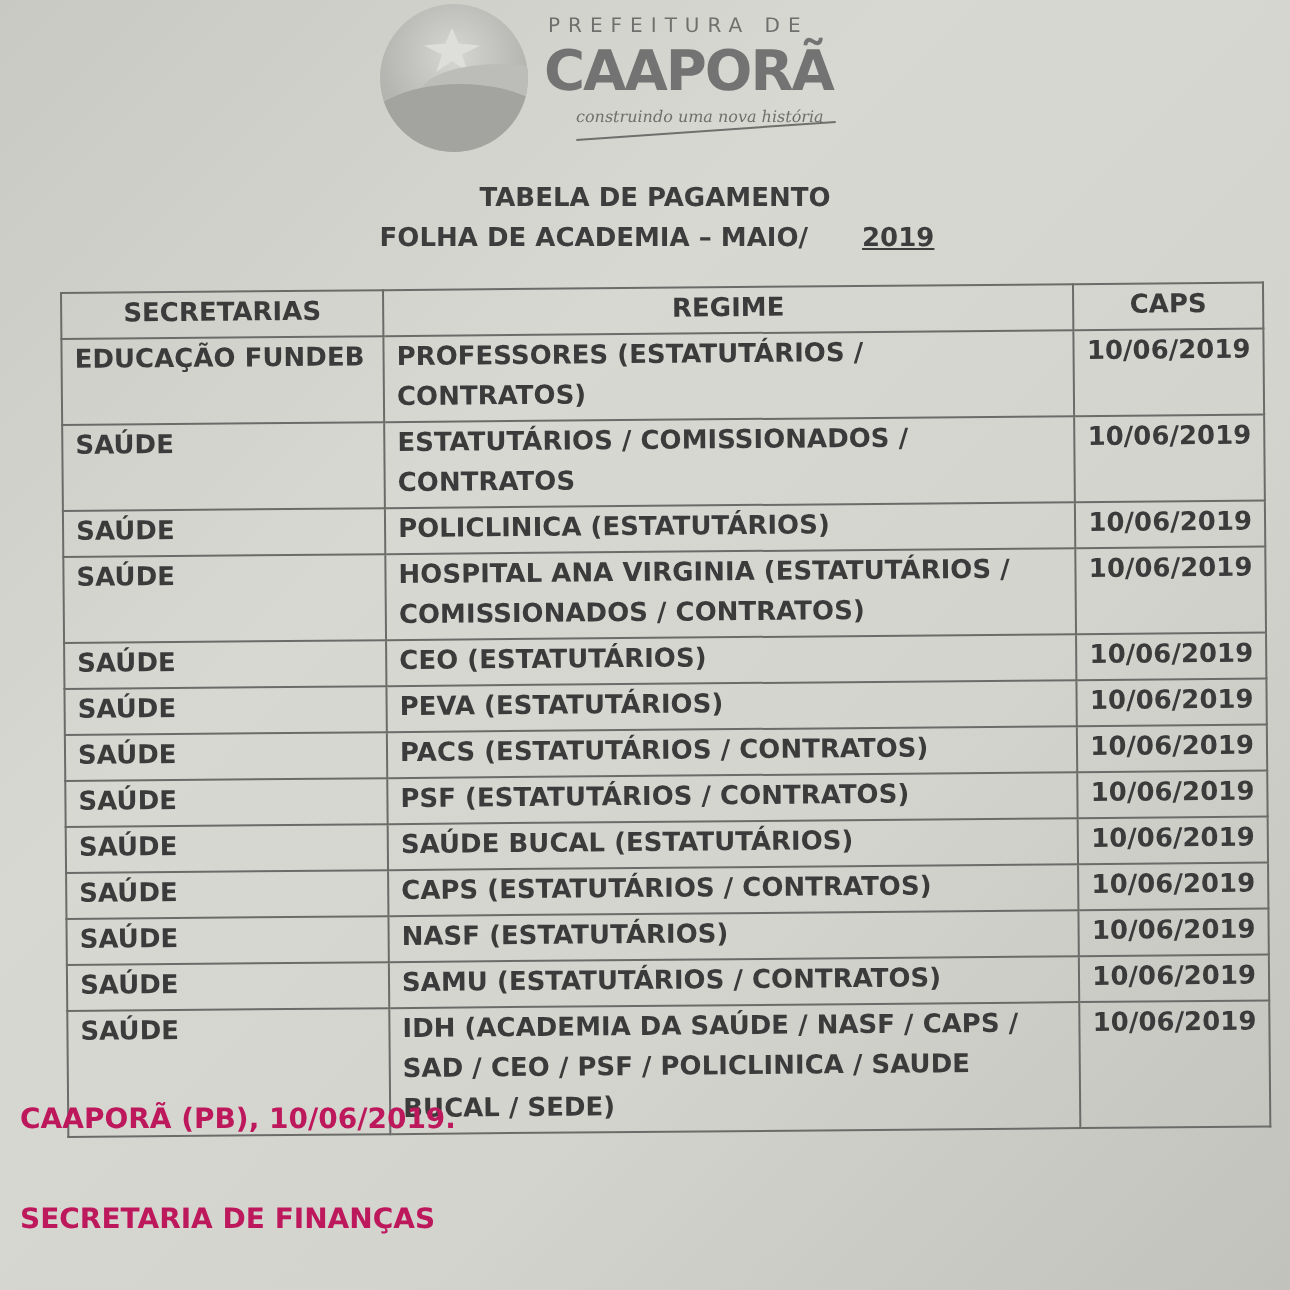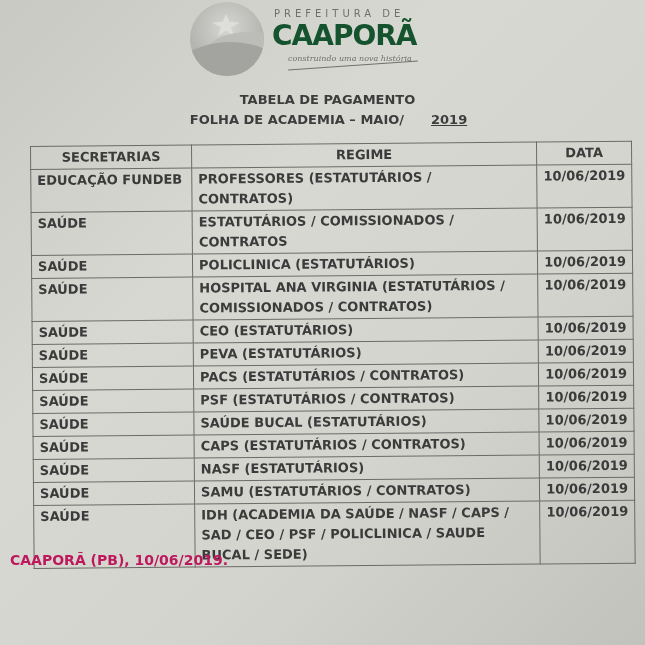--- a/index.html
+++ b/index.html
@@ -30,21 +30,21 @@
     background: #bcbcb8;
   }
   .logo-circle .star {
     position: absolute; left: 22px; top: 12px; width: 28px; height: 22px;
     background: #dededa; clip-path: polygon(50% 0, 62% 35%, 100% 40%, 68% 60%, 78% 100%, 50% 75%, 22% 100%, 32% 60%, 0 40%, 38% 35%);
   }
   .logo-pref {
     position: absolute; left: 84px; top: 6px; font-size: 10px; letter-spacing: 4px; color: #6f6f6d;
   }
   .logo-name {
-    position: absolute; left: 82px; top: 17px; font-size: 28px; font-weight: bold; color: #14532d;
+    position: absolute; left: 82px; top: 17px; font-size: 28px; font-weight: bold; color: #737373;
     letter-spacing: -1px; font-family: "DejaVu Sans", sans-serif;
   }
   .logo-slogan {
     position: absolute; left: 98px; top: 52px; font-size: 8px; font-style: italic; color: #6f6f6d;
     font-family: "DejaVu Serif", serif;
   }
   .logo-line {
     position: absolute; left: 98px; top: 63px; width: 130px; height: 1px; background: #6f6f6d;
     transform: rotate(-4deg);
   }
@@ -96,21 +96,21 @@
   </div>
 
   <div class="title t1">TABELA DE PAGAMENTO</div>
   <div class="title t2"><span>FOLHA DE ACADEMIA – MAIO/</span><span class="year">2019</span></div>
 
   <table class="tbl">
     <thead>
       <tr>
         <th class="sec">SECRETARIAS</th>
         <th>REGIME</th>
-        <th class="date">DATA</th>
+        <th class="date">CAPS</th>
       </tr>
     </thead>
     <tbody id="tbody">
         <tr>
           <td>EDUCAÇÃO FUNDEB</td>
           <td>PROFESSORES (ESTATUTÁRIOS / CONTRATOS)</td>
           <td class="date">10/06/2019</td>
         </tr>
         <tr>
           <td>SAÚDE</td>
@@ -169,13 +169,14 @@
         </tr>
         <tr>
           <td>SAÚDE</td>
           <td>IDH (ACADEMIA DA SAÚDE / NASF / CAPS / SAD / CEO / PSF / POLICLINICA / SAUDE BUCAL / SEDE)</td>
           <td class="date">10/06/2019</td>
         </tr>
       </tbody>
   </table>
 
   <div class="footer f1">CAAPORÃ (PB), 10/06/2019.</div>
+  <div class="footer f2">SECRETARIA DE FINANÇAS</div>
 </div>
 
 </body></html>

